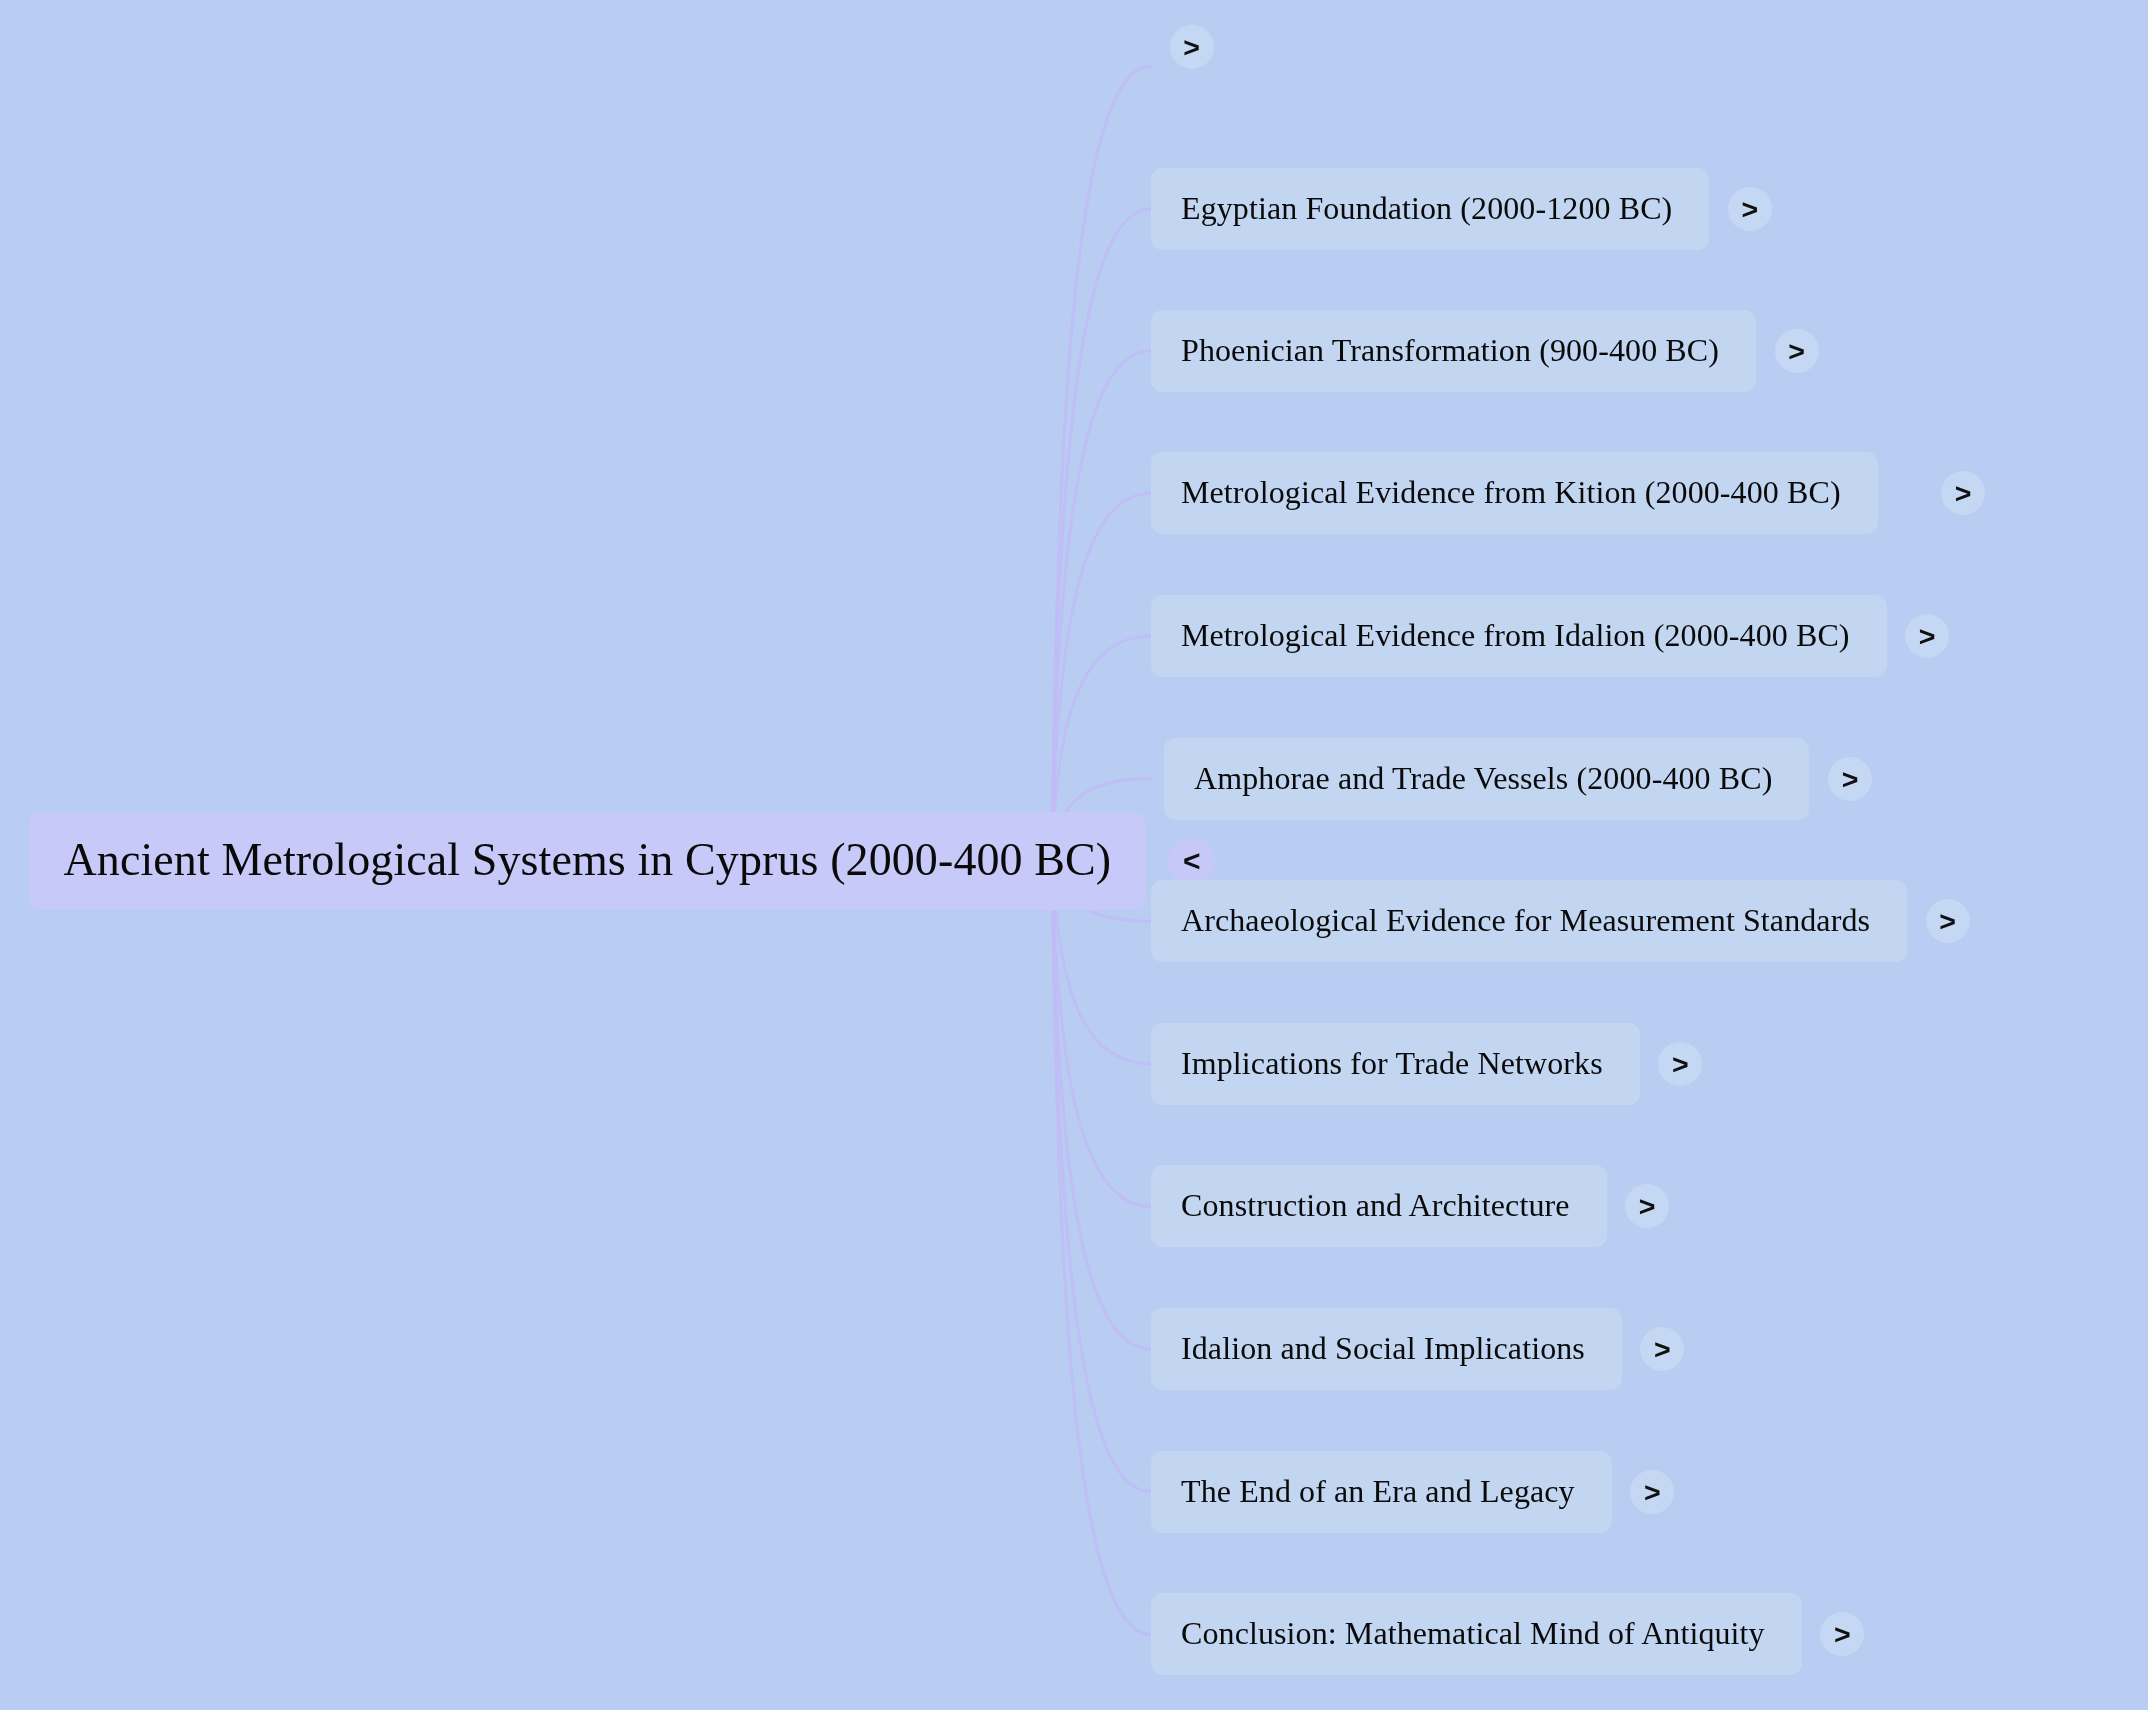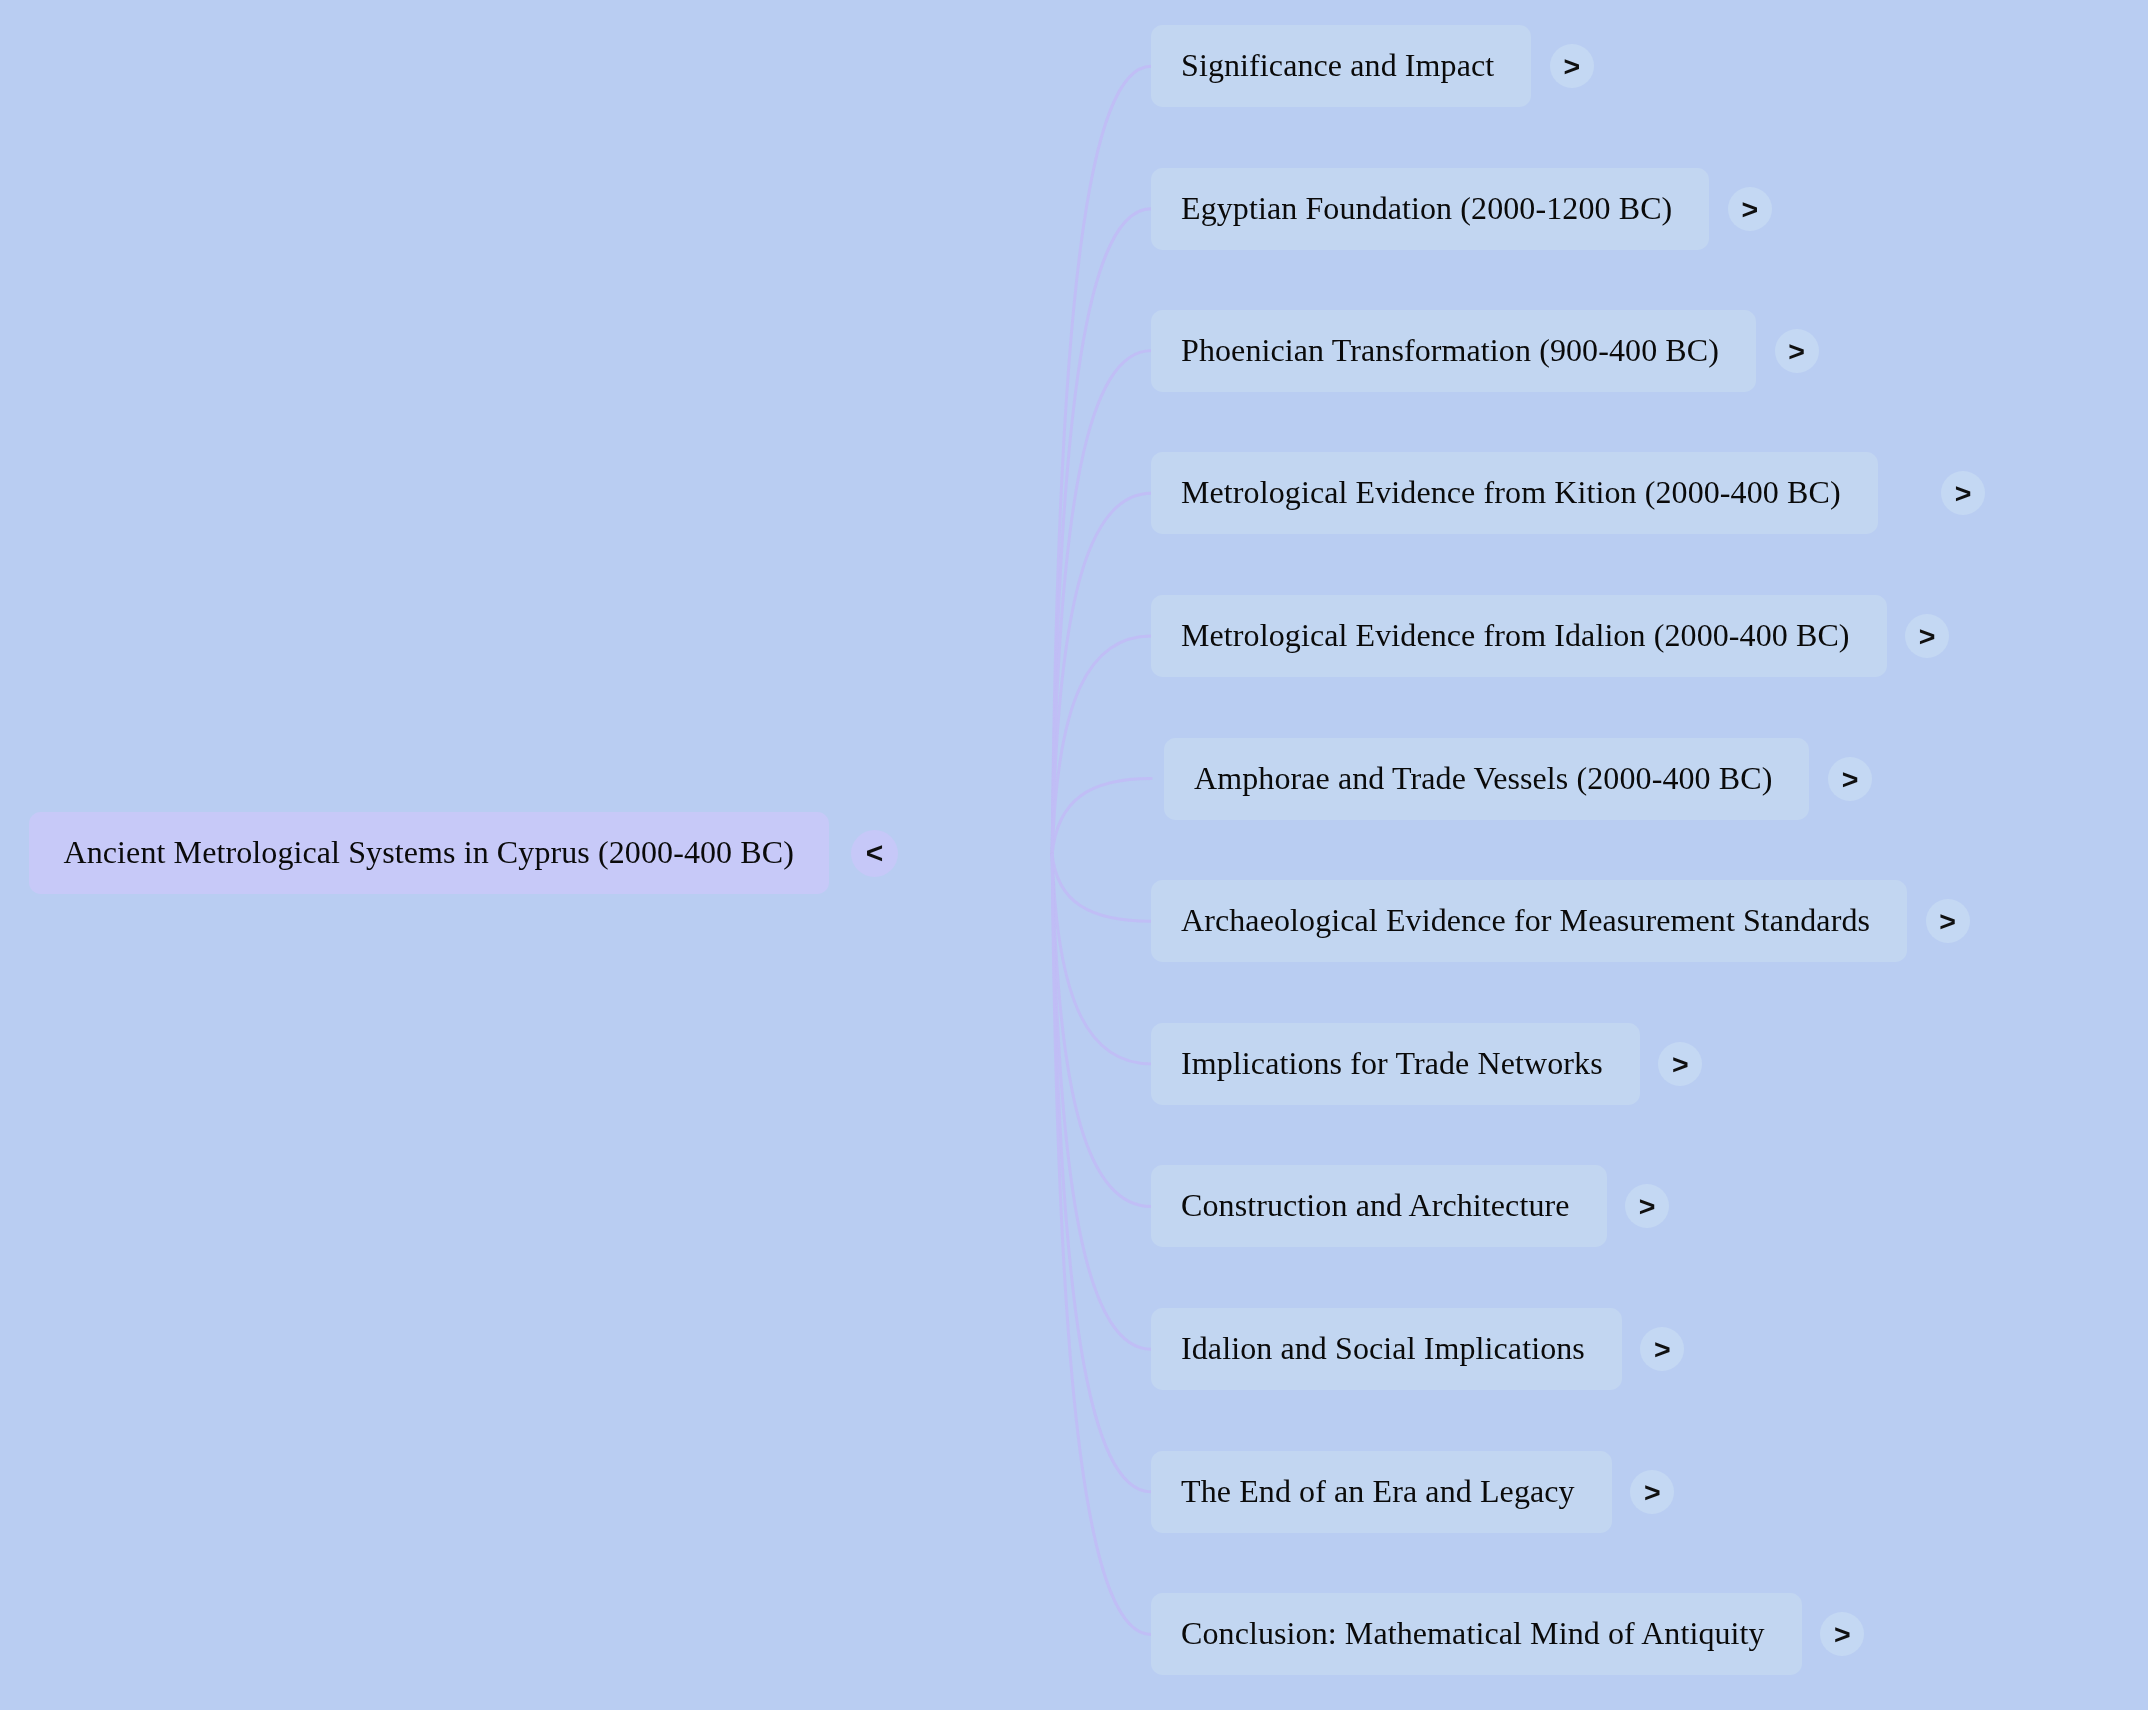--- a/index.html
+++ b/index.html
@@ -41,21 +41,21 @@
   }
   .root-box {
     background: #c7c9f8;
     border-radius: 11.7px;
     padding: 22px 35px 23.5px 35px;
     min-height: 23.5px;
     display: flex;
     align-items: center;
   }
   .root-label {
-    font-size: 32px;
+    font-size: 46px;
     line-height: 1.15;
     color: #0a0a0a;
     white-space: nowrap;
     letter-spacing: 0.1px;
   }
   .root-toggle {
     width: 47px;
     height: 47px;
     margin-left: 22px;
     border-radius: 50%;
@@ -132,23 +132,20 @@
 
   <div class="root-wrap" id="root-wrap" style="left: 28.5px; top: 812px;">
     <div class="root-box">
       <span class="root-label">Ancient Metrological Systems in Cyprus (2000-400 BC)</span>
     </div>
     <div class="root-toggle">&lt;</div>
   </div>
 
   <div id="children-host">
       <div class="child-wrap" style="left: 1151px; top: 25px;">
-        <div class="child-box">
-          <span class="child-label">Significance and Impact</span>
-        </div>
         <div class="child-toggle">&gt;</div>
       </div>
       <div class="child-wrap" style="left: 1151px; top: 168px;">
         <div class="child-box">
           <span class="child-label">Egyptian Foundation (2000-1200 BC)</span>
         </div>
         <div class="child-toggle">&gt;</div>
       </div>
       <div class="child-wrap" style="left: 1151px; top: 310px;">
         <div class="child-box">

